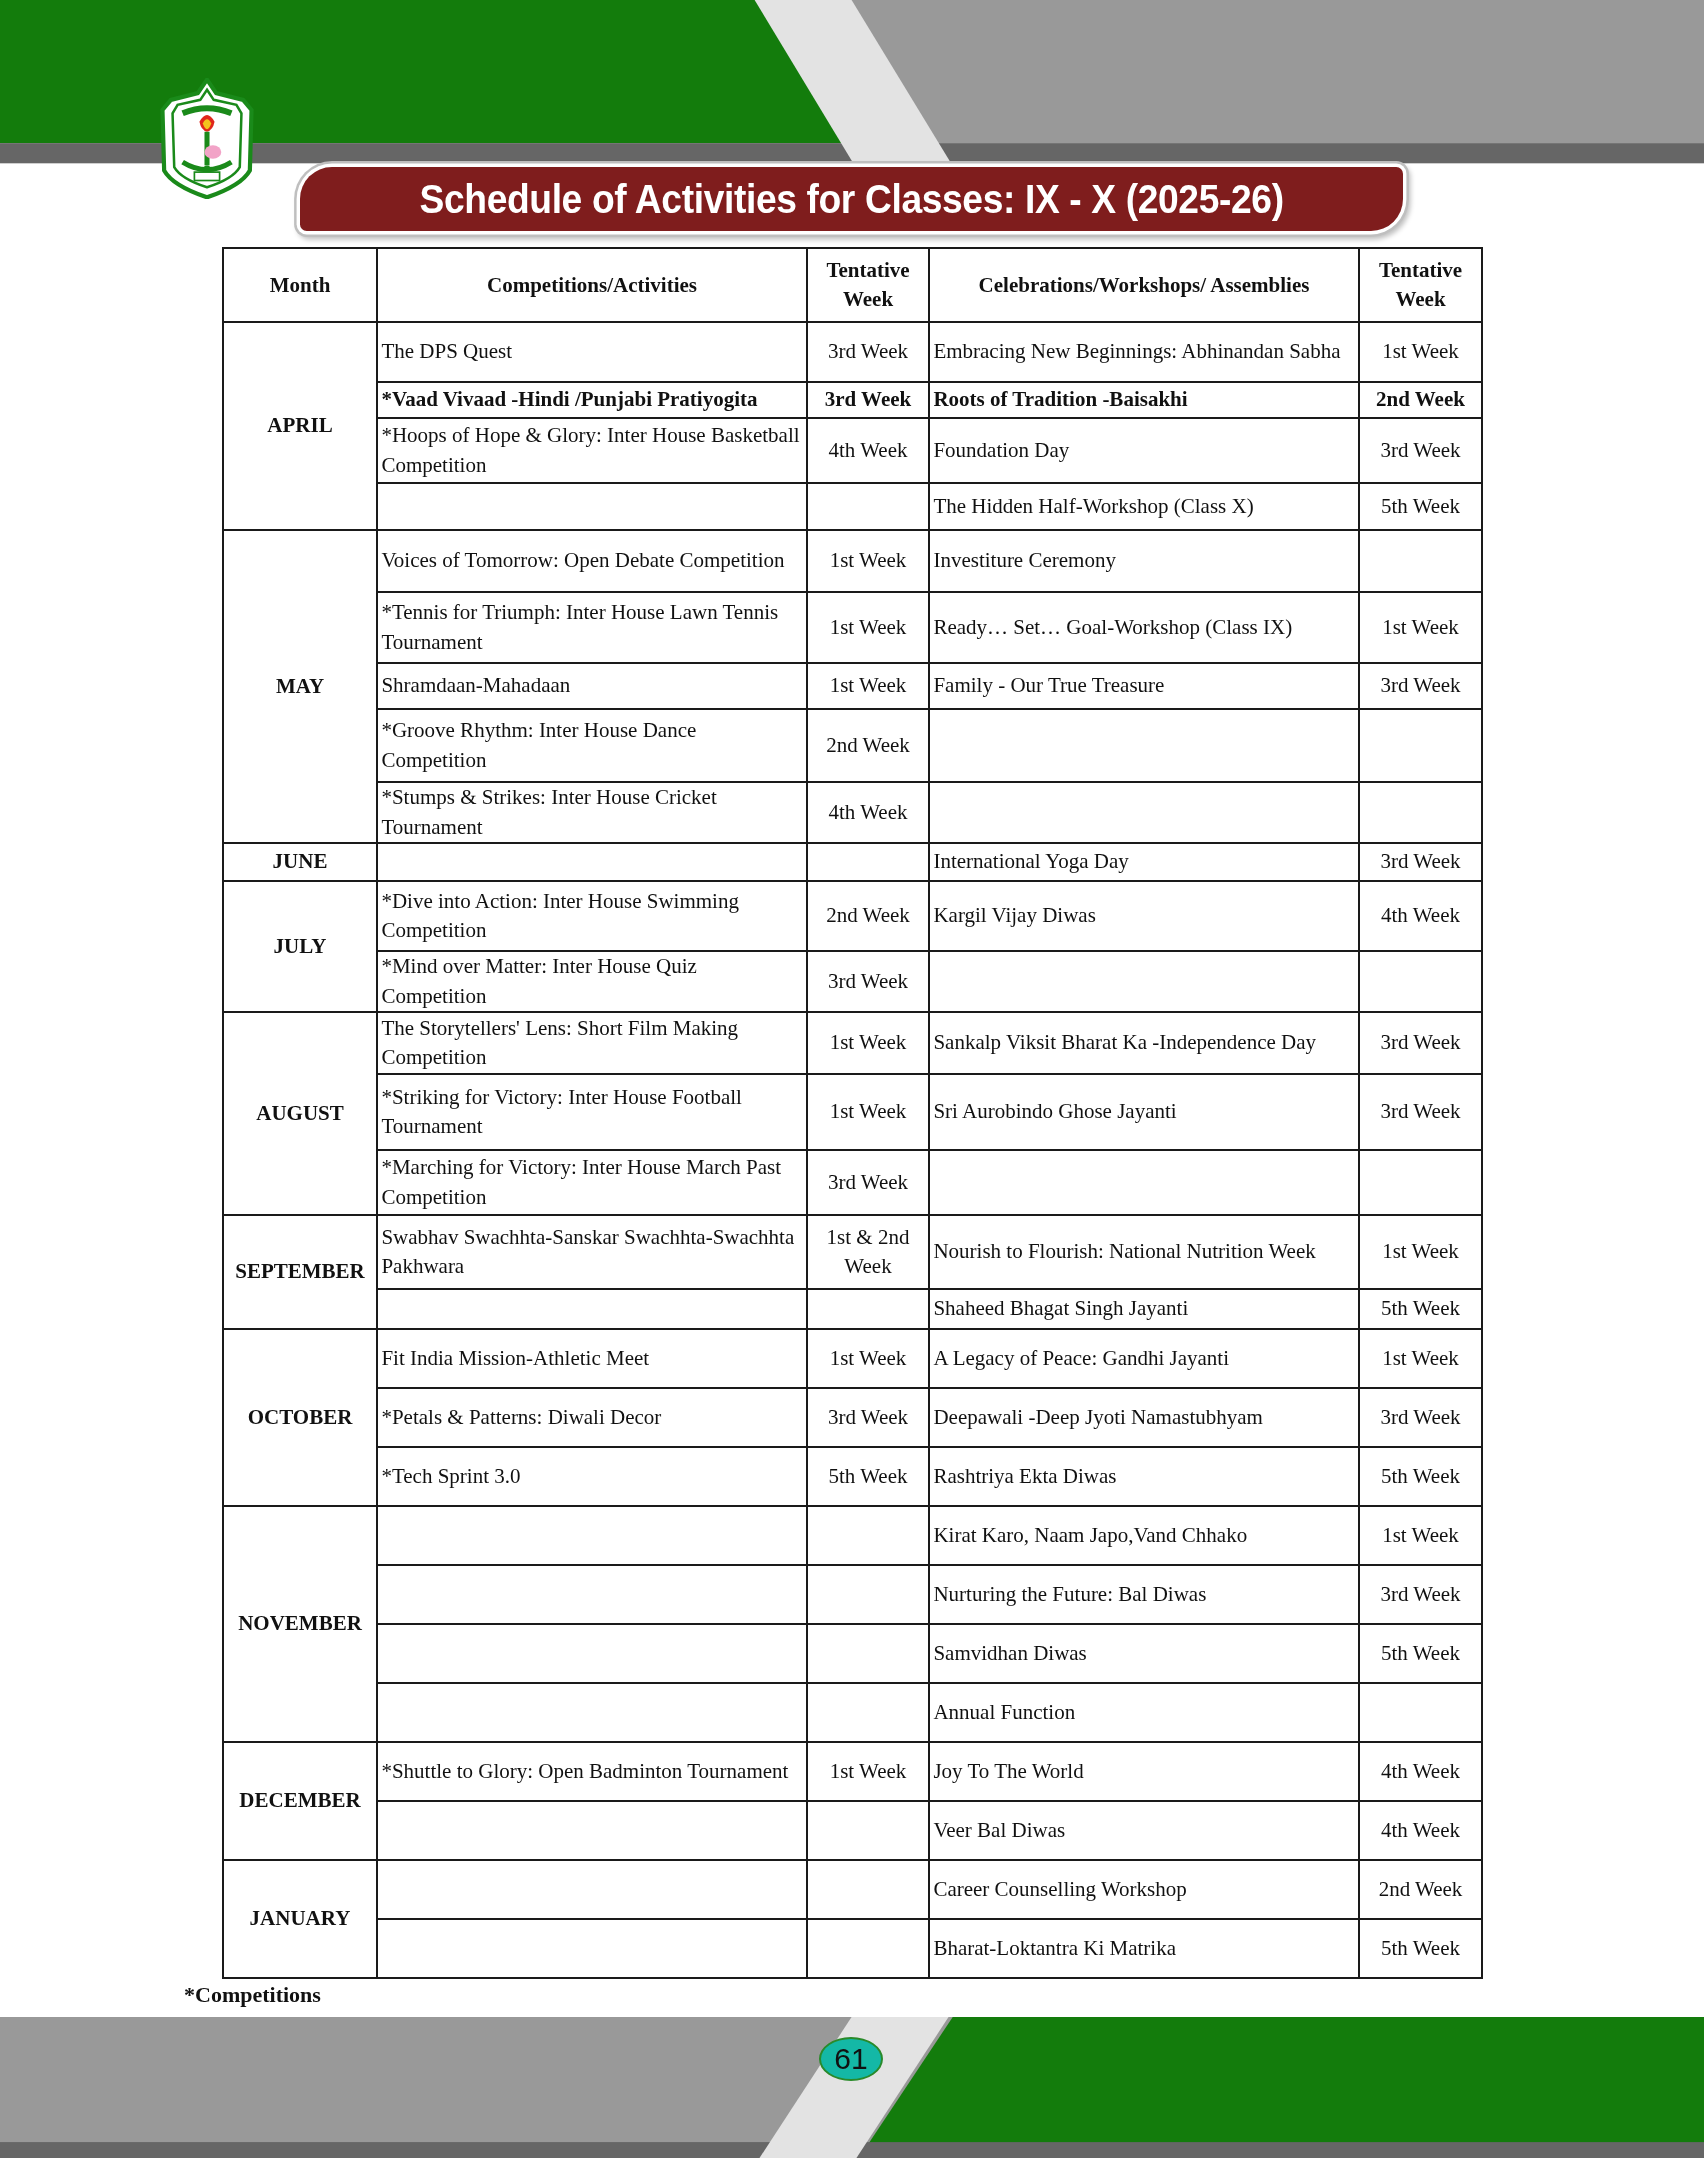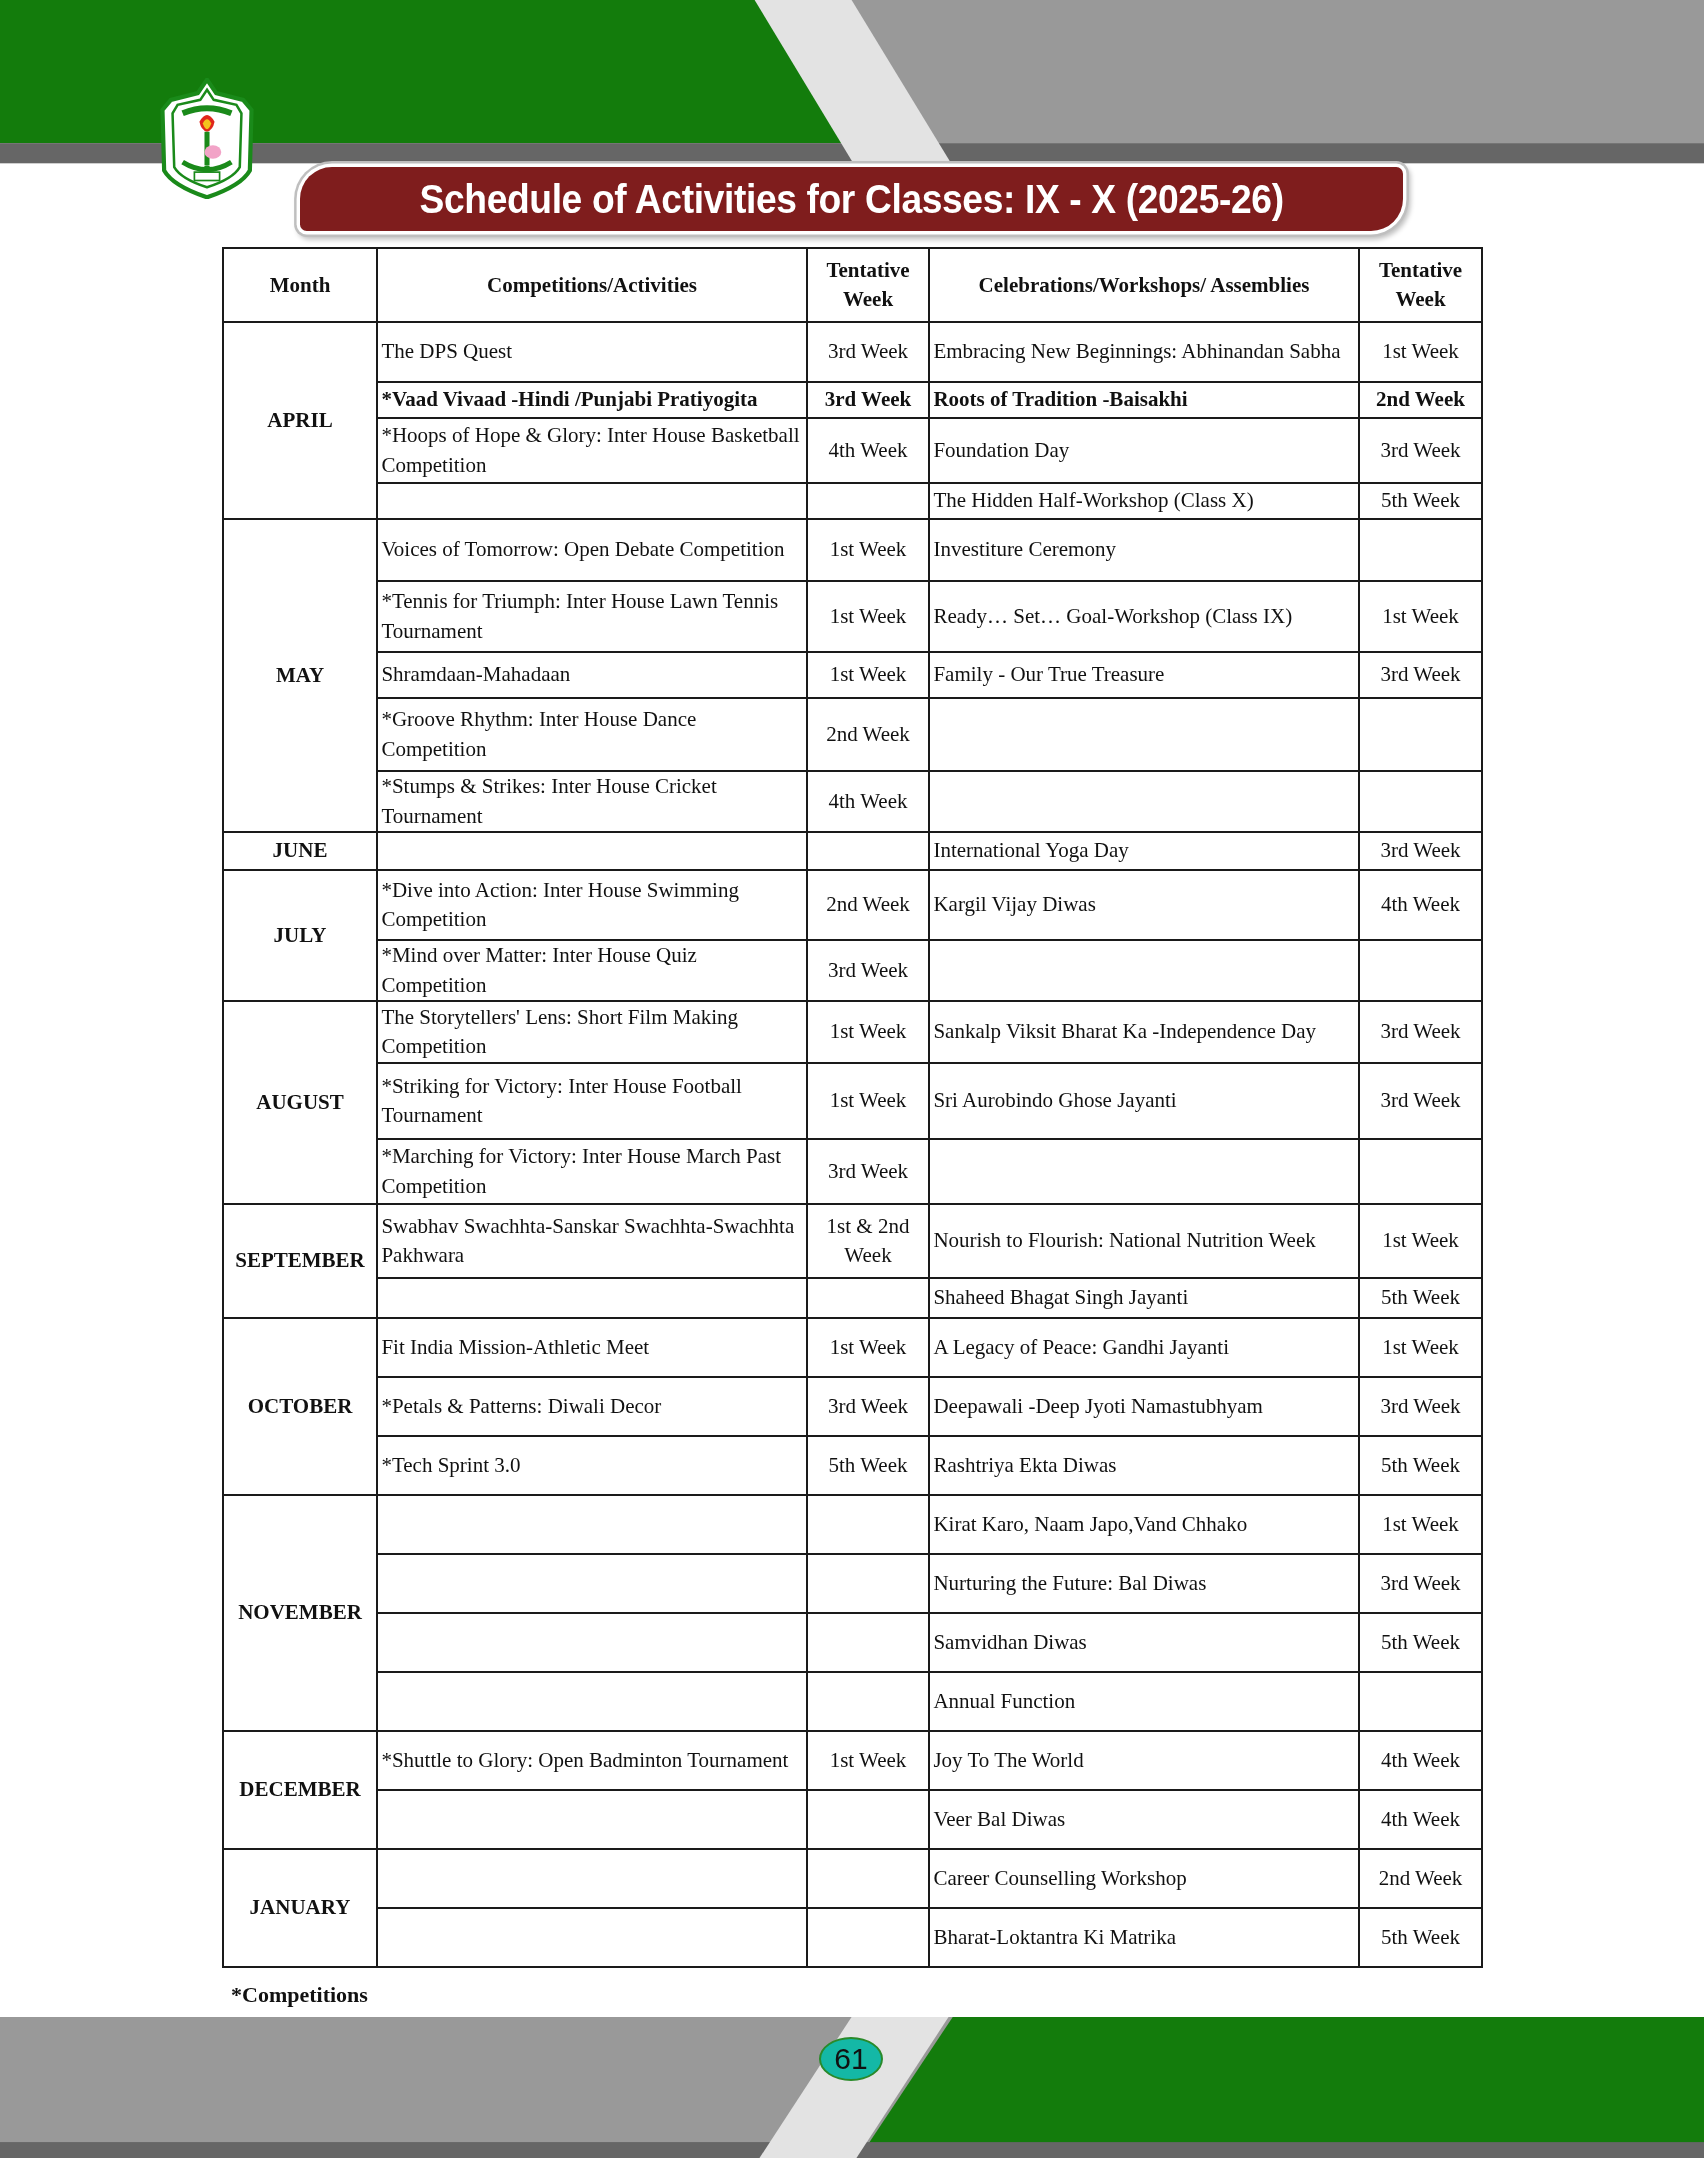--- a/index.html
+++ b/index.html
@@ -33,21 +33,21 @@
     font-size: 21px; color: #111;
     padding: 0 3.4px; line-height: 29.5px;
     vertical-align: middle;
   }
   table.sched th { font-weight: bold; text-align: center; line-height: 29px; }
   td.month { font-weight: bold; text-align: center; font-size: 21px; padding: 0 1.7px; }
   td.wk { text-align: center; padding: 0 1.7px; }
   td.act { text-align: left; }
   .footnote {
     position: absolute; left: 184px; top: 1982px;
-    font-family: "Liberation Serif", serif; font-weight: bold; font-size: 22px; color: #111; margin-left: 47px;
+    font-family: "Liberation Serif", serif; font-weight: bold; font-size: 22px; color: #111;
   }
   .page-badge {
     position: absolute; left: 819px; top: 2037px; width: 64px; height: 44px;
     border: 2.5px solid #2a8a2a; border-radius: 50%;
     background: #14b8a6;
     display: flex; align-items: center; justify-content: center;
     font-family: "Liberation Sans", sans-serif; font-size: 30px; color: #111;
     box-sizing: border-box;
   }
 </style>
@@ -109,21 +109,21 @@
         <td class="wk">3rd Week</td>
         <td class="act">Roots of Tradition -Baisakhi</td>
         <td class="wk">2nd Week</td>
       </tr>
       <tr style="height: 65px;">
         <td class="act">*Hoops of Hope &amp; Glory: Inter House Basketball Competition</td>
         <td class="wk">4th Week</td>
         <td class="act">Foundation Day</td>
         <td class="wk">3rd Week</td>
       </tr>
-      <tr style="height: 36px; padding-left: 24px;">
+      <tr style="height: 47px; padding-left: 24px;">
         <td class="act"></td>
         <td class="wk"></td>
         <td class="act">The Hidden Half-Workshop (Class X)</td>
         <td class="wk">5th Week</td>
       </tr>
       <tr style="height: 62px;">
         <td class="month" rowspan="5">MAY</td>
         <td class="act">Voices of Tomorrow: Open Debate Competition</td>
         <td class="wk">1st  Week</td>
         <td class="act">Investiture Ceremony</td>

